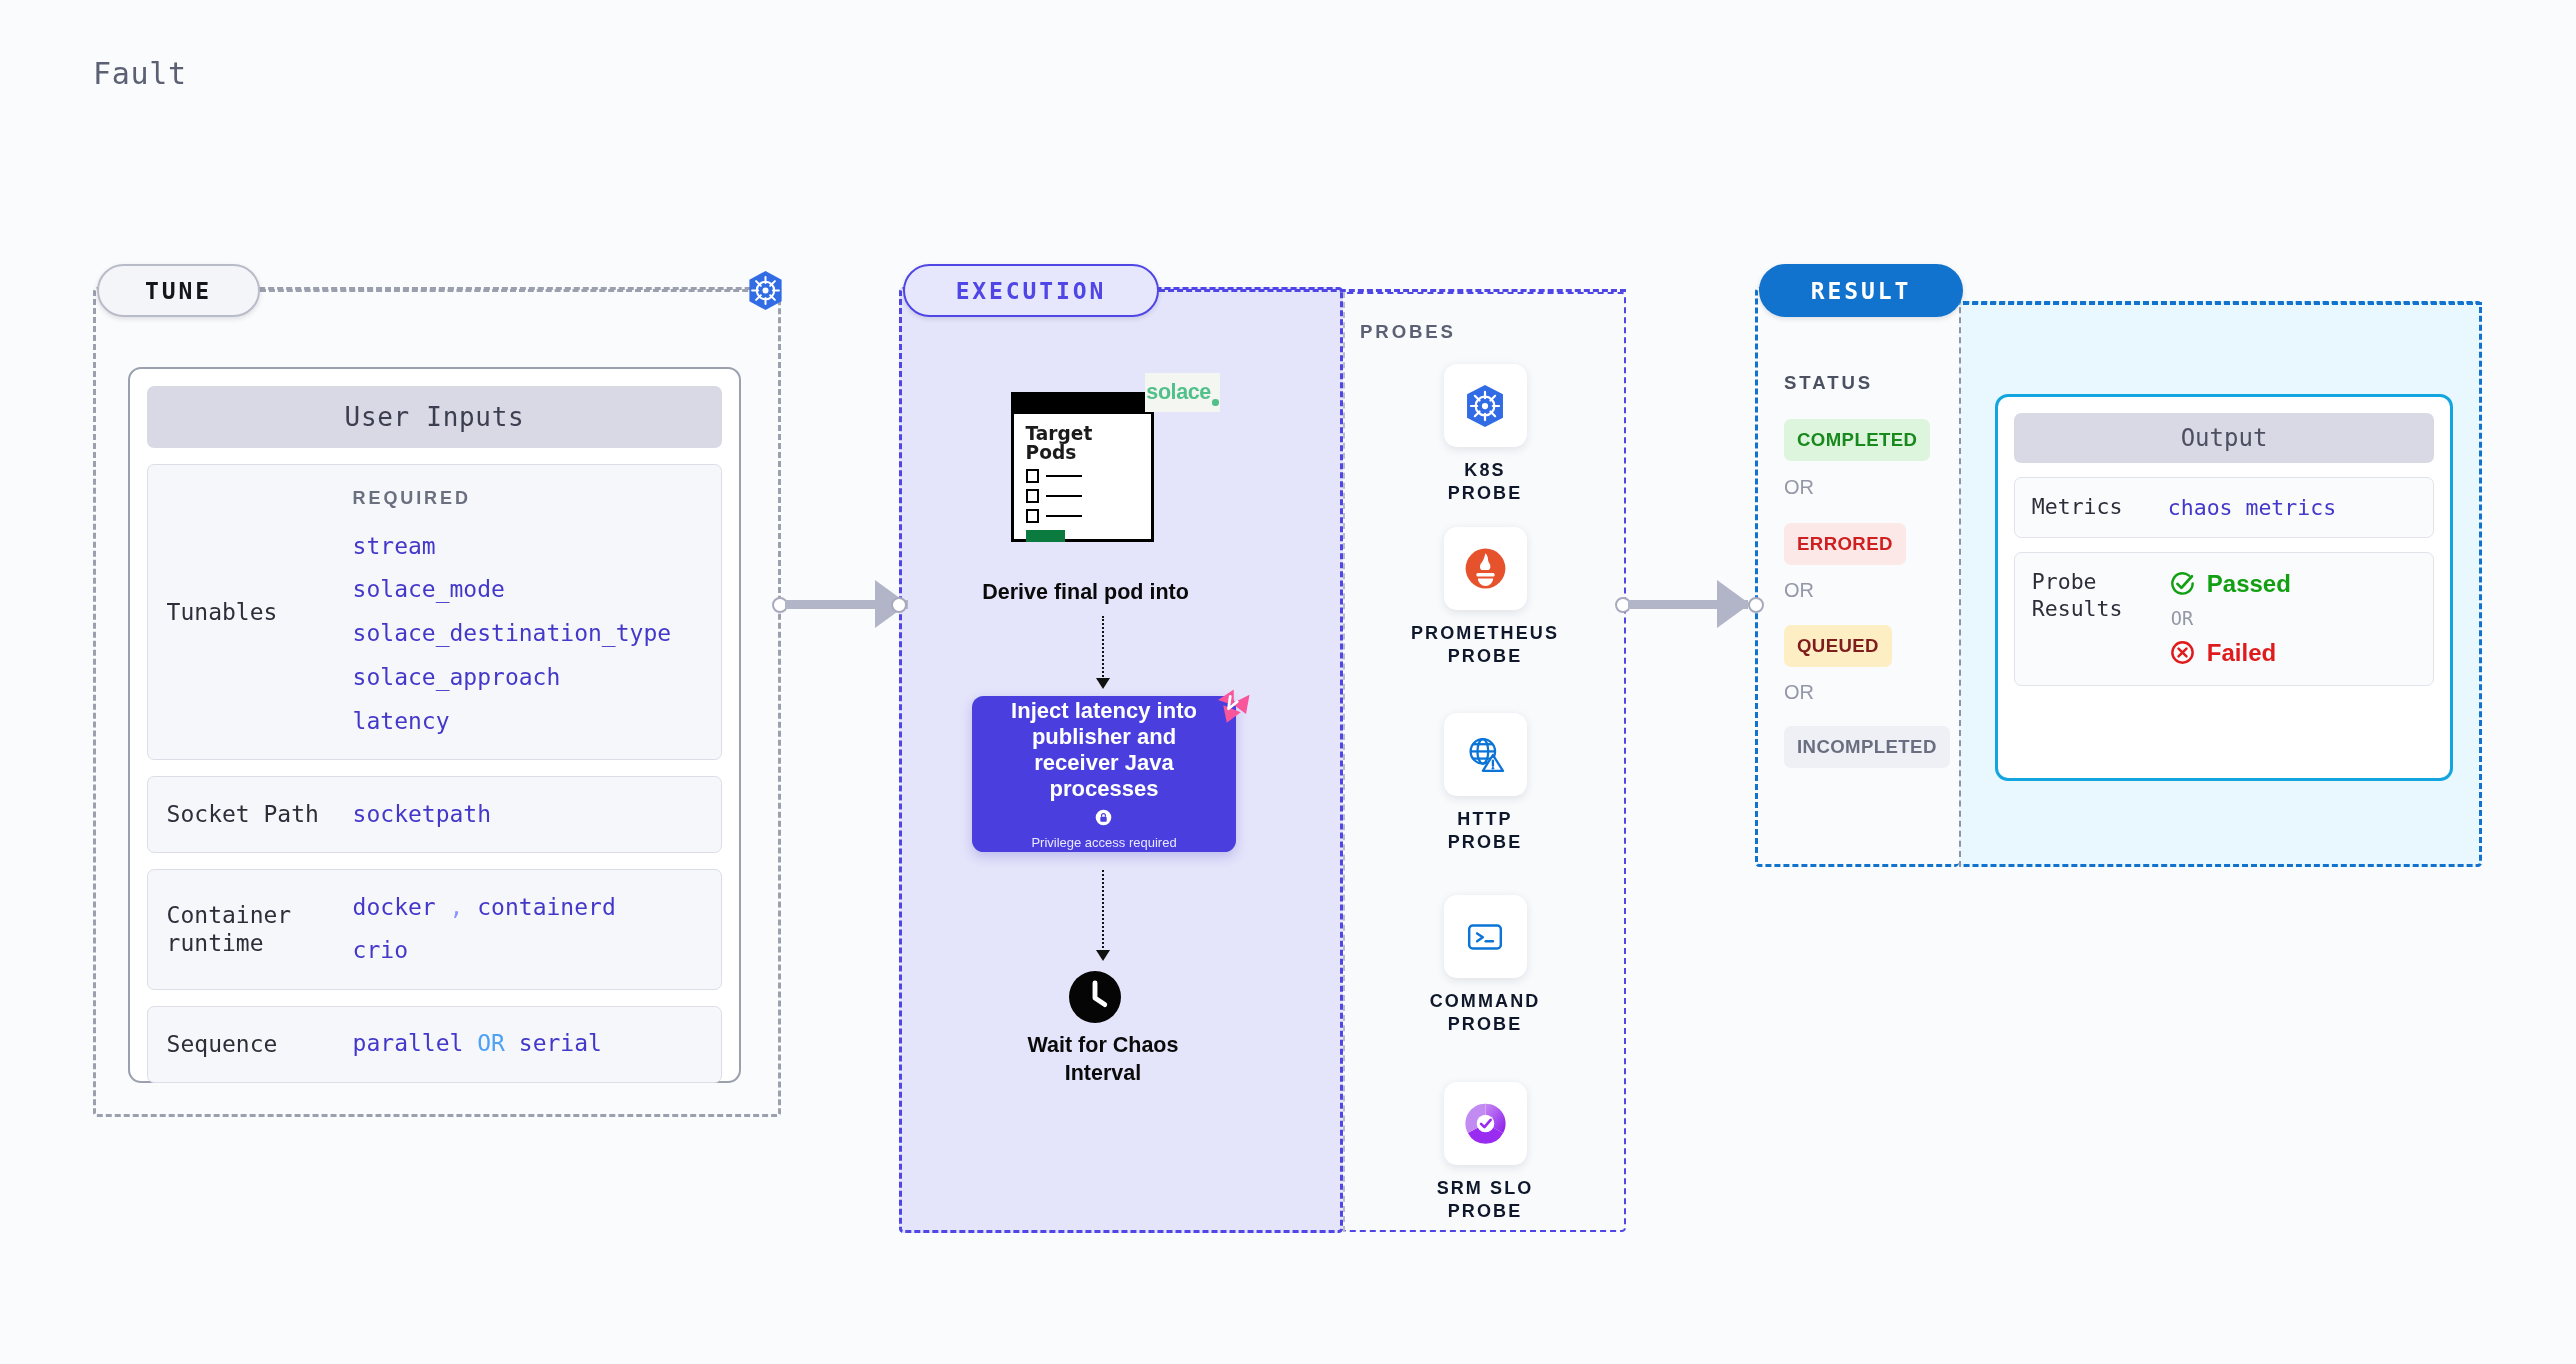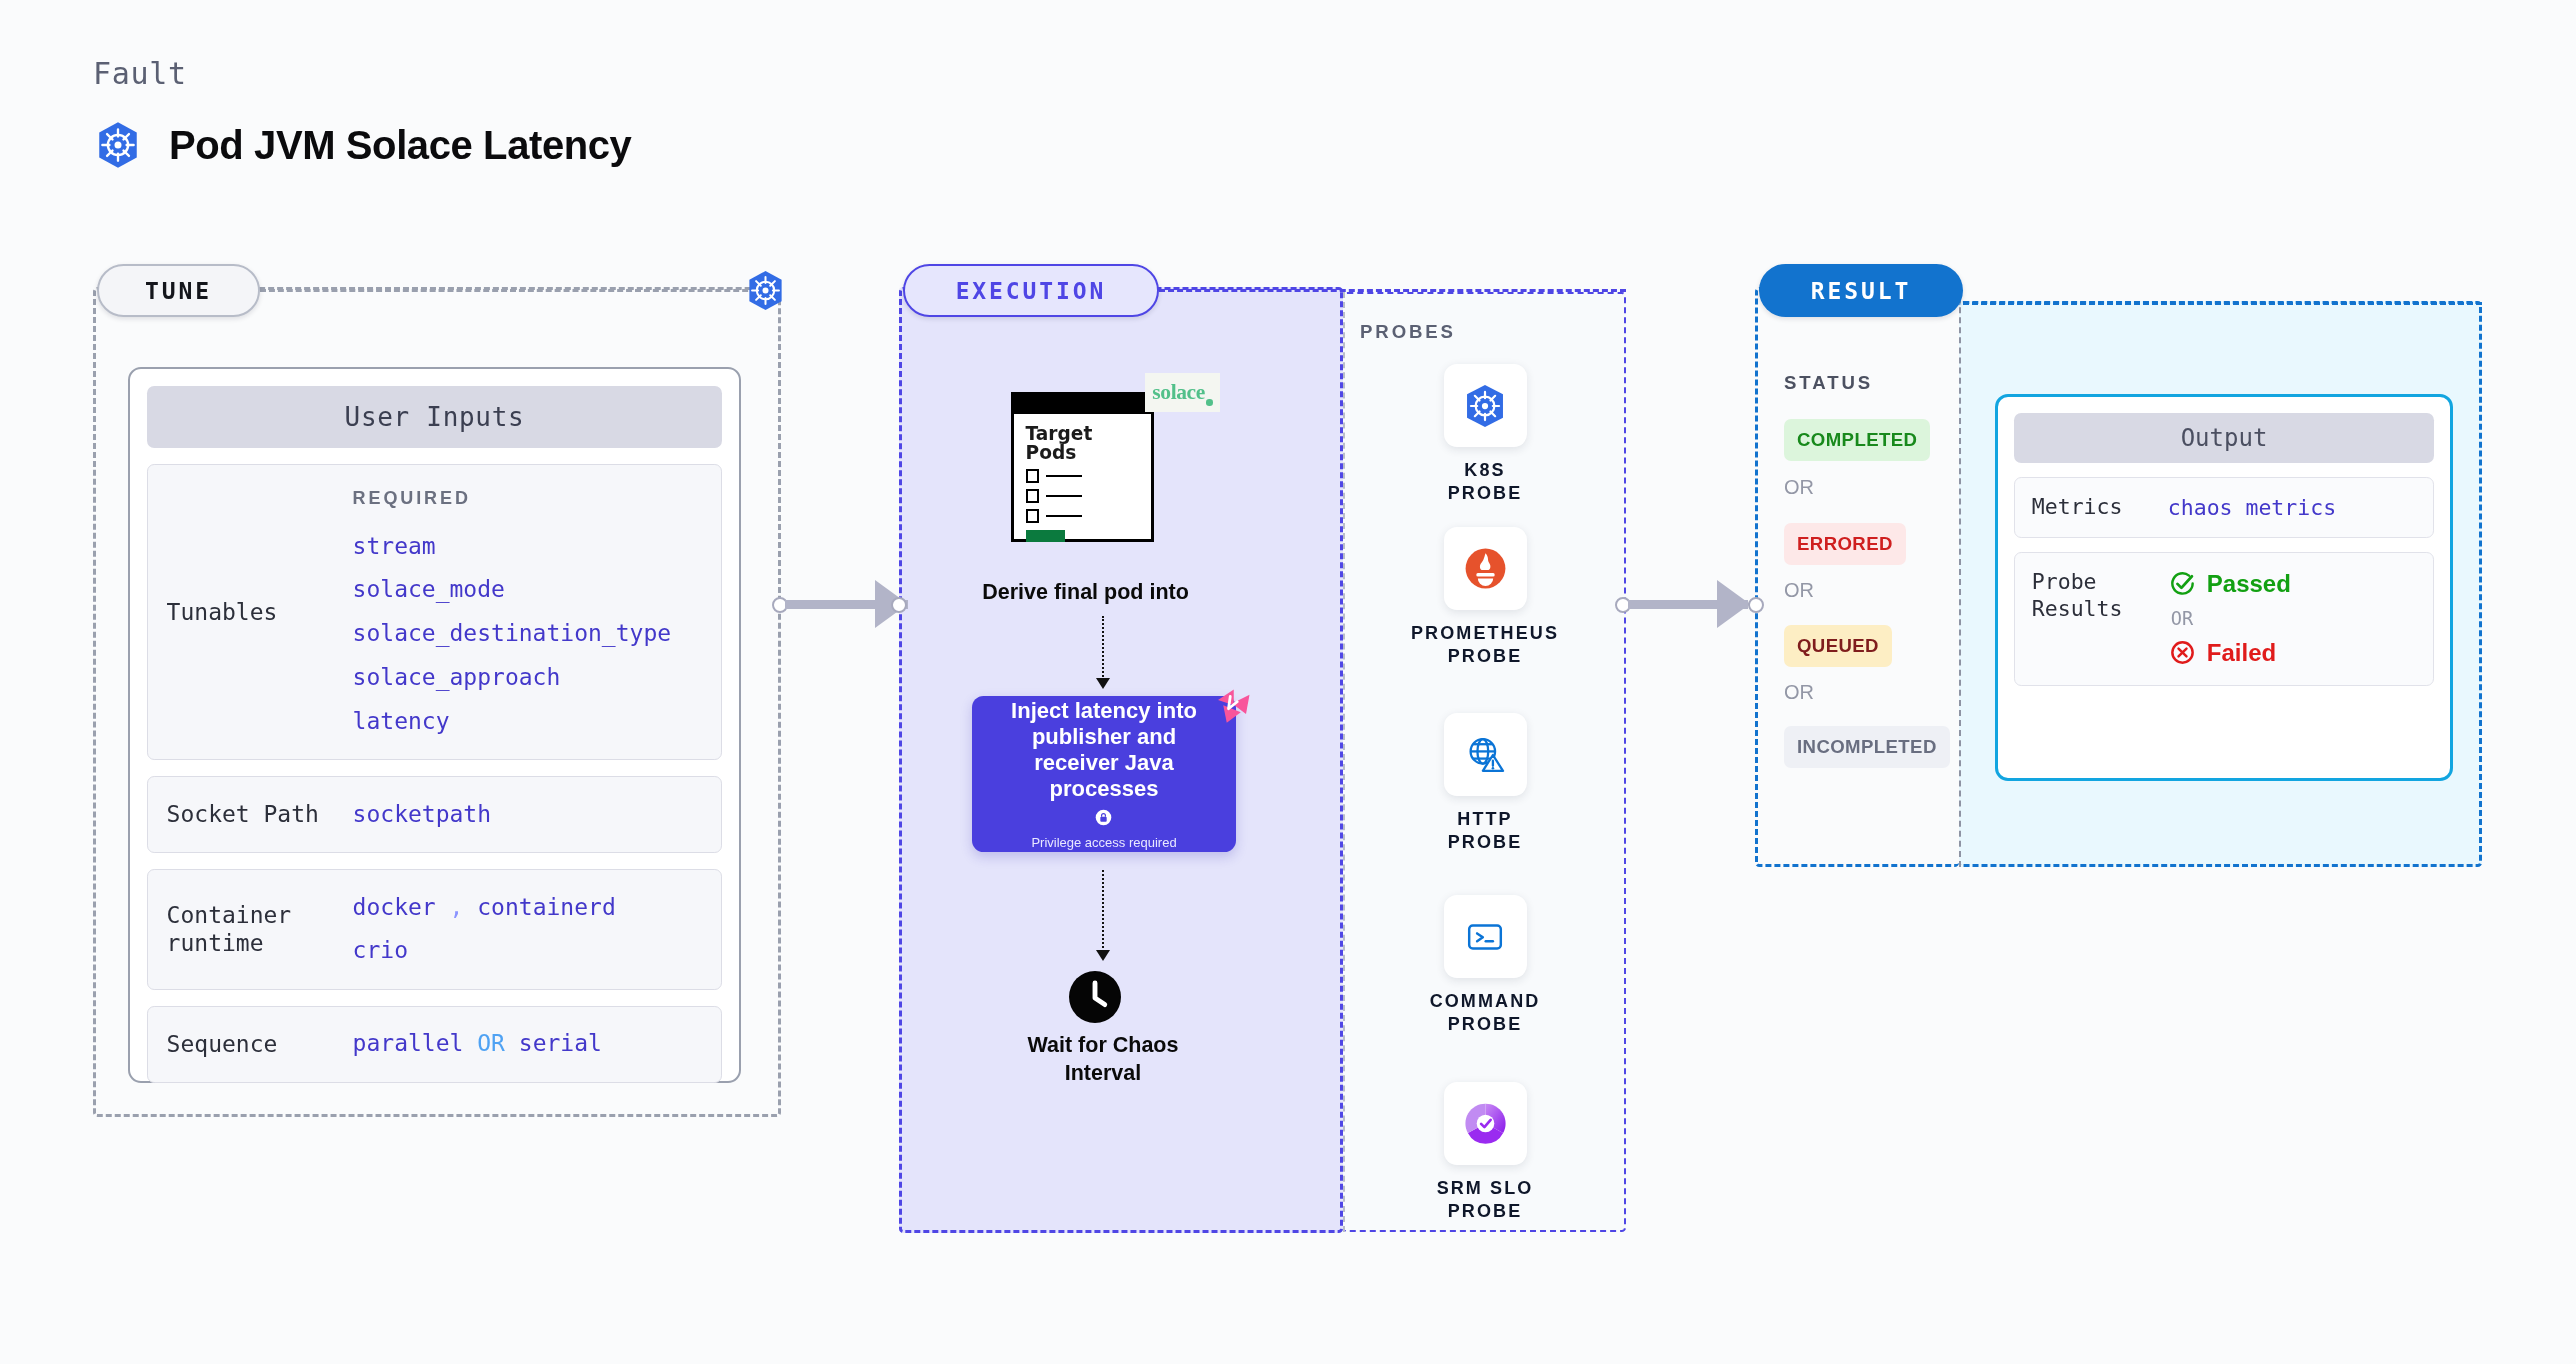--- a/index.html
+++ b/index.html
@@ -158,21 +158,21 @@
     font-weight: 700; font-size: 18.6px; color: #1b1b1b; line-height: 1.05;
   }
   .chk-row { display:flex; align-items:center; gap:7.2px; margin-top: 6.4px; }
   .chk { width: 13.6px; height: 13.6px; border: 2.1px solid #000; }
   .chk-line { width: 36px; height: 2.1px; background: #000; }
   .green-bar { width: 39px; height: 12px; background: #0b7a3e; margin-top: 7.9px; }
   .solace-tag {
     position: absolute; left: 1145px; top: 373px;
     width: 75px; height: 39px; background: #f4f6f1;
     display: flex; align-items: center; justify-content: center;
-    font-family: Liberation Serif, serif; font-weight: 700;
+    font-family: Liberation Sans, sans-serif; font-weight: 700;
     font-size: 21.5px; color: #52c08a; letter-spacing: -0.4px;
   }
   .solace-dot { width: 6.4px; height: 6.4px; border-radius: 50%; background: #52c08a; margin-left: 1.4px; align-self: flex-end; margin-bottom: 6.4px;}
 
   .exec-cap {
     position: absolute; text-align: center;
     font-family: "Liberation Sans", sans-serif; font-weight: 700;
     color: #0a0a0a;
   }
   .cap-derive { left: 946px; top: 580px; width: 279px; font-size: 21.5px; }
@@ -285,40 +285,20 @@
     border-top: 24px solid transparent; border-bottom: 24px solid transparent;
     border-left: 33px solid #b2b4c8;
   }
 </style>
 </head>
 <body>
 
 <div id="root">
 
   <div class="hdr-fault">Fault</div>
-  <div class="hdr-title-row">
-    <span>
-      <svg class="k8s" width="50" height="50" viewBox="0 0 64 64">
-        <polygon points="32,3 56,16 56,48 32,61 8,48 8,16" fill="#326ce5"></polygon>
-        <g fill="none" stroke="#fff" stroke-width="3" stroke-linecap="round">
-          <circle cx="32" cy="32" r="13"></circle>
-          <circle cx="32" cy="32" r="3" fill="#fff"></circle>
-          <line x1="32" y1="12" x2="32" y2="21"></line>
-          <line x1="32" y1="43" x2="32" y2="52"></line>
-          <line x1="12" y1="32" x2="21" y2="32"></line>
-          <line x1="43" y1="32" x2="52" y2="32"></line>
-          <line x1="18" y1="18" x2="25" y2="25"></line>
-          <line x1="39" y1="39" x2="46" y2="46"></line>
-          <line x1="46" y1="18" x2="39" y2="25"></line>
-          <line x1="25" y1="39" x2="18" y2="46"></line>
-        </g>
-      </svg>
-    </span>
-    <span class="hdr-title">Pod JVM Solace Latency</span>
-  </div>
 
   <div class="panel panel-tune"></div>
   <div class="panel panel-exec"></div>
   <div class="panel panel-probes"></div>
   <div class="panel-probes-inner-divider"></div>
   <div class="panel panel-result-left"></div>
   <div class="panel panel-result-right"></div>
   <div class="panel-result-left-divider"></div>
 
   <div class="pill-line pill-line-tune"></div>

